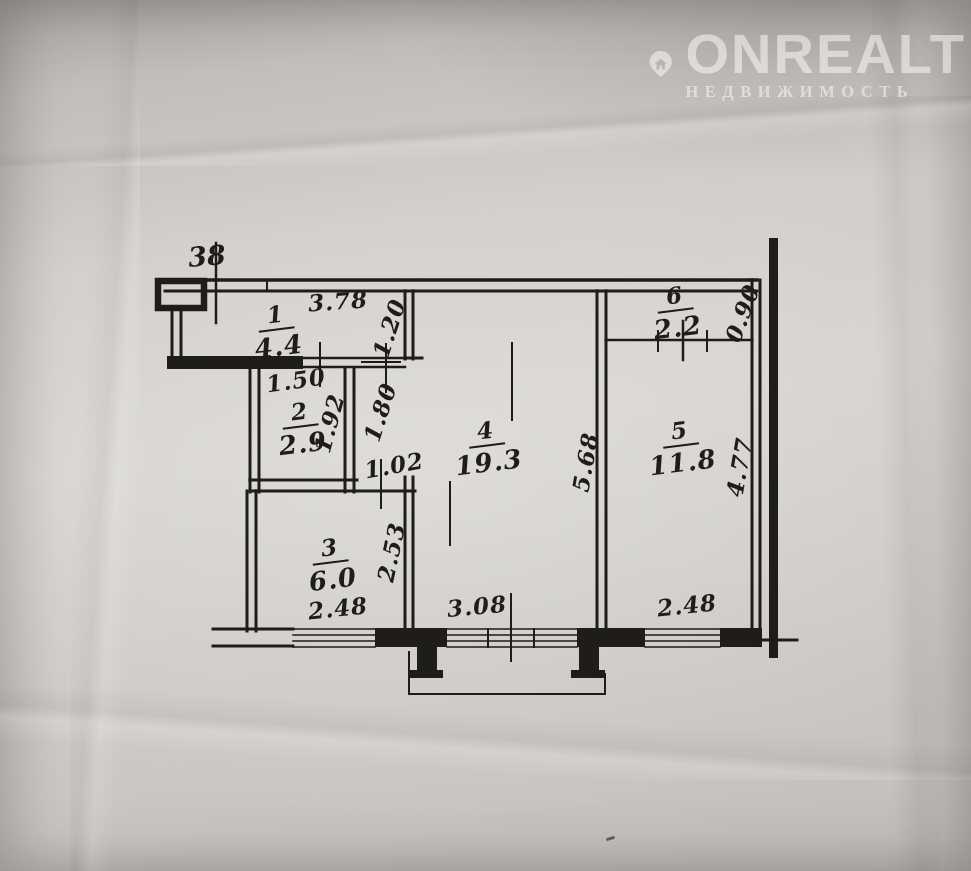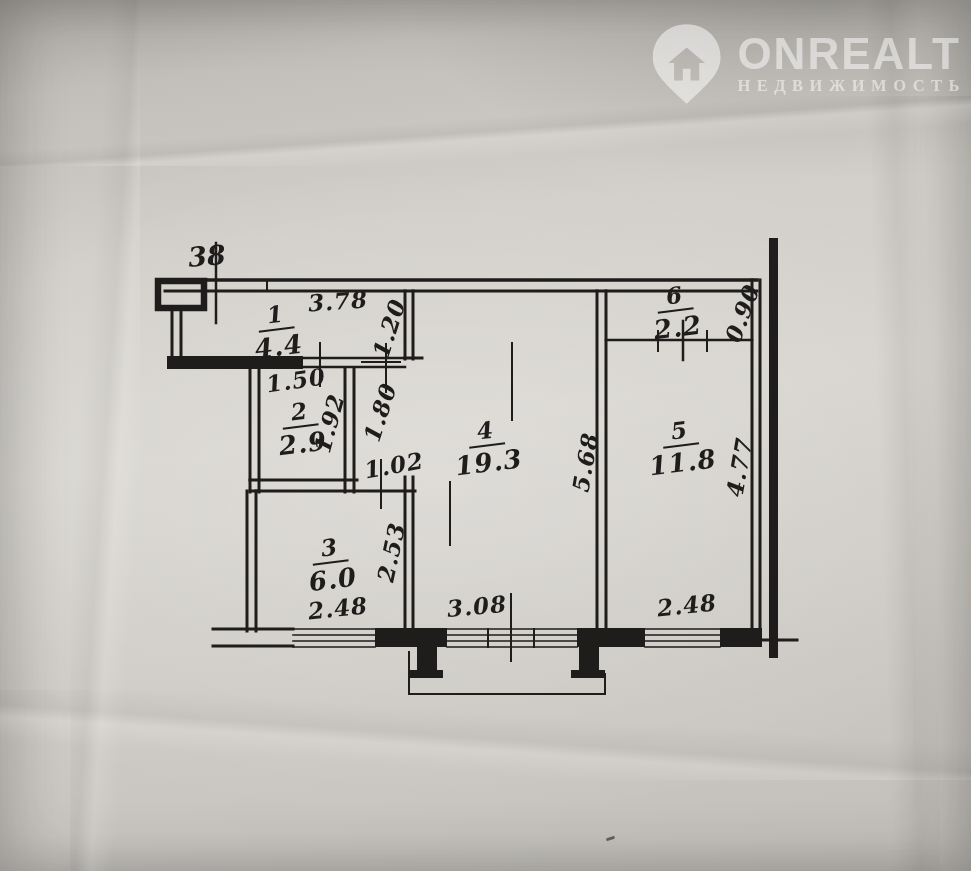--- a/index.html
+++ b/index.html
@@ -32,21 +32,21 @@
     font-style:italic;font-weight:600;line-height:1;
   }
   .room .num{font-size:23px;padding:0 10px 3px;border-bottom:2.5px solid #1e1d1b;}
   .room .area{font-size:26px;margin-top:3px;letter-spacing:1px;}
 
   .watermark{
     position:absolute;left:648px;top:14px;width:318px;height:100px;
     display:flex;align-items:center;gap:12px;color:rgba(255,255,255,.5);
   }
   .wm-text{display:flex;flex-direction:column;}
-  .wm-brand{font-family:"Liberation Sans",sans-serif;font-weight:800;font-size:44px;letter-spacing:2px;line-height:1;}
+  .wm-brand{font-family:"Liberation Sans",sans-serif;font-weight:800;font-size:56px;letter-spacing:2px;line-height:1;}
   .wm-sub{font-family:Liberation Serif, serif;font-weight:600;font-size:16.5px;letter-spacing:6.5px;}
   .pen-mark{position:absolute;left:606px;top:837px;width:9px;height:3px;background:#4a4742;transform:rotate(-18deg);border-radius:2px;opacity:.8;}
 </style>
 </head>
 <body>
 
 <div class="canvas">
 
   <div class="crease c1"></div>
   <div class="crease c2"></div>

